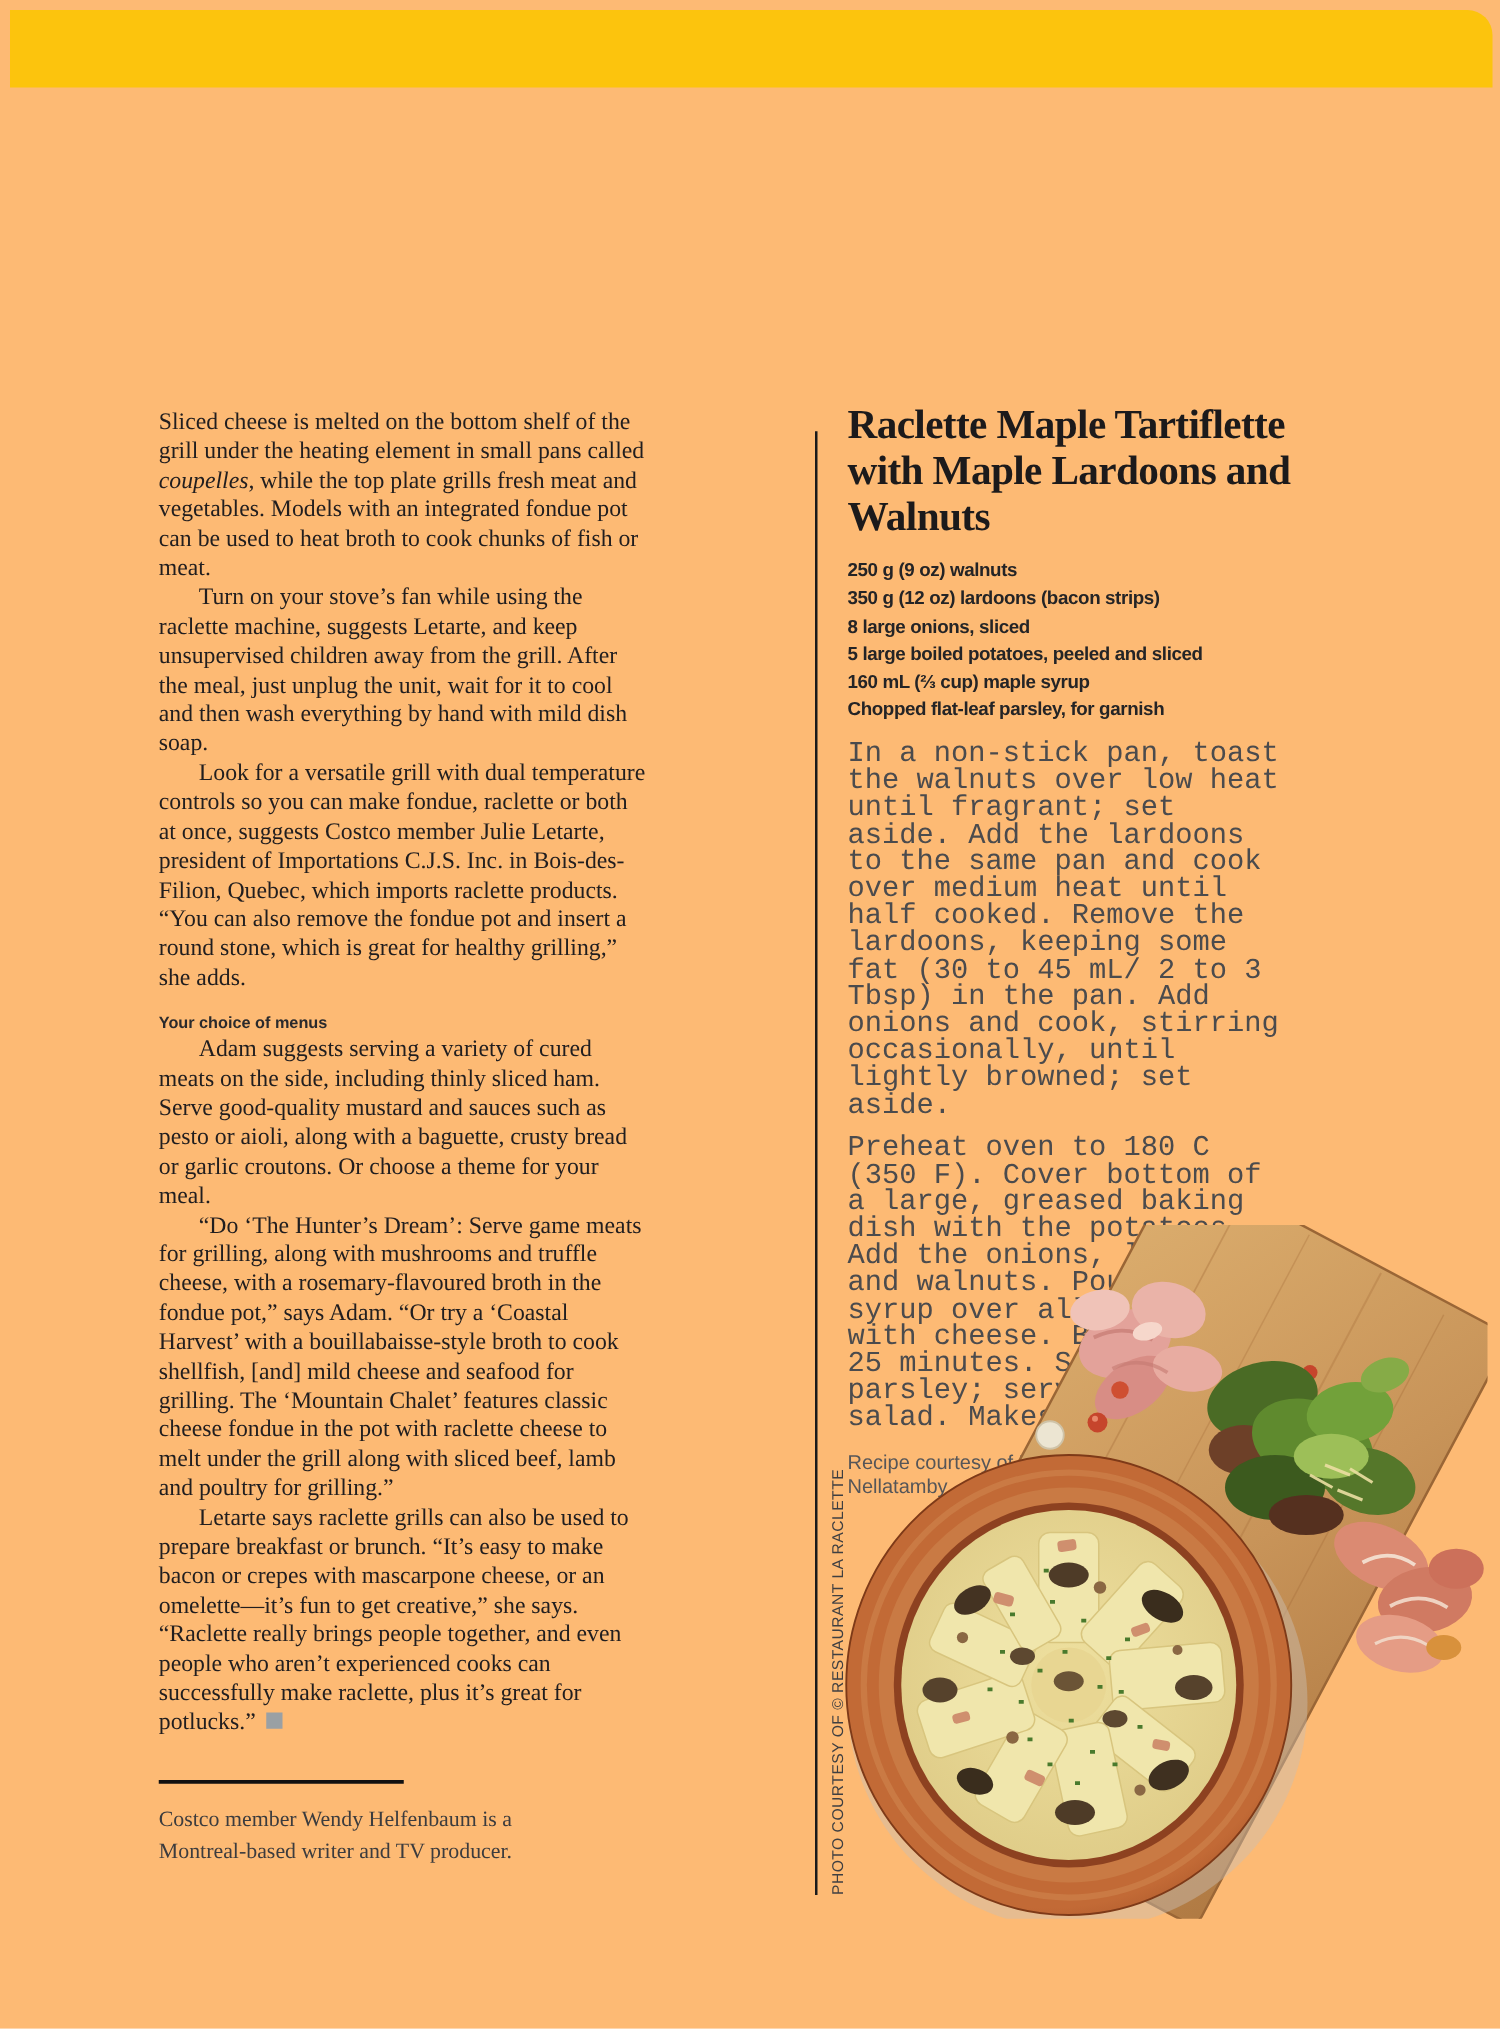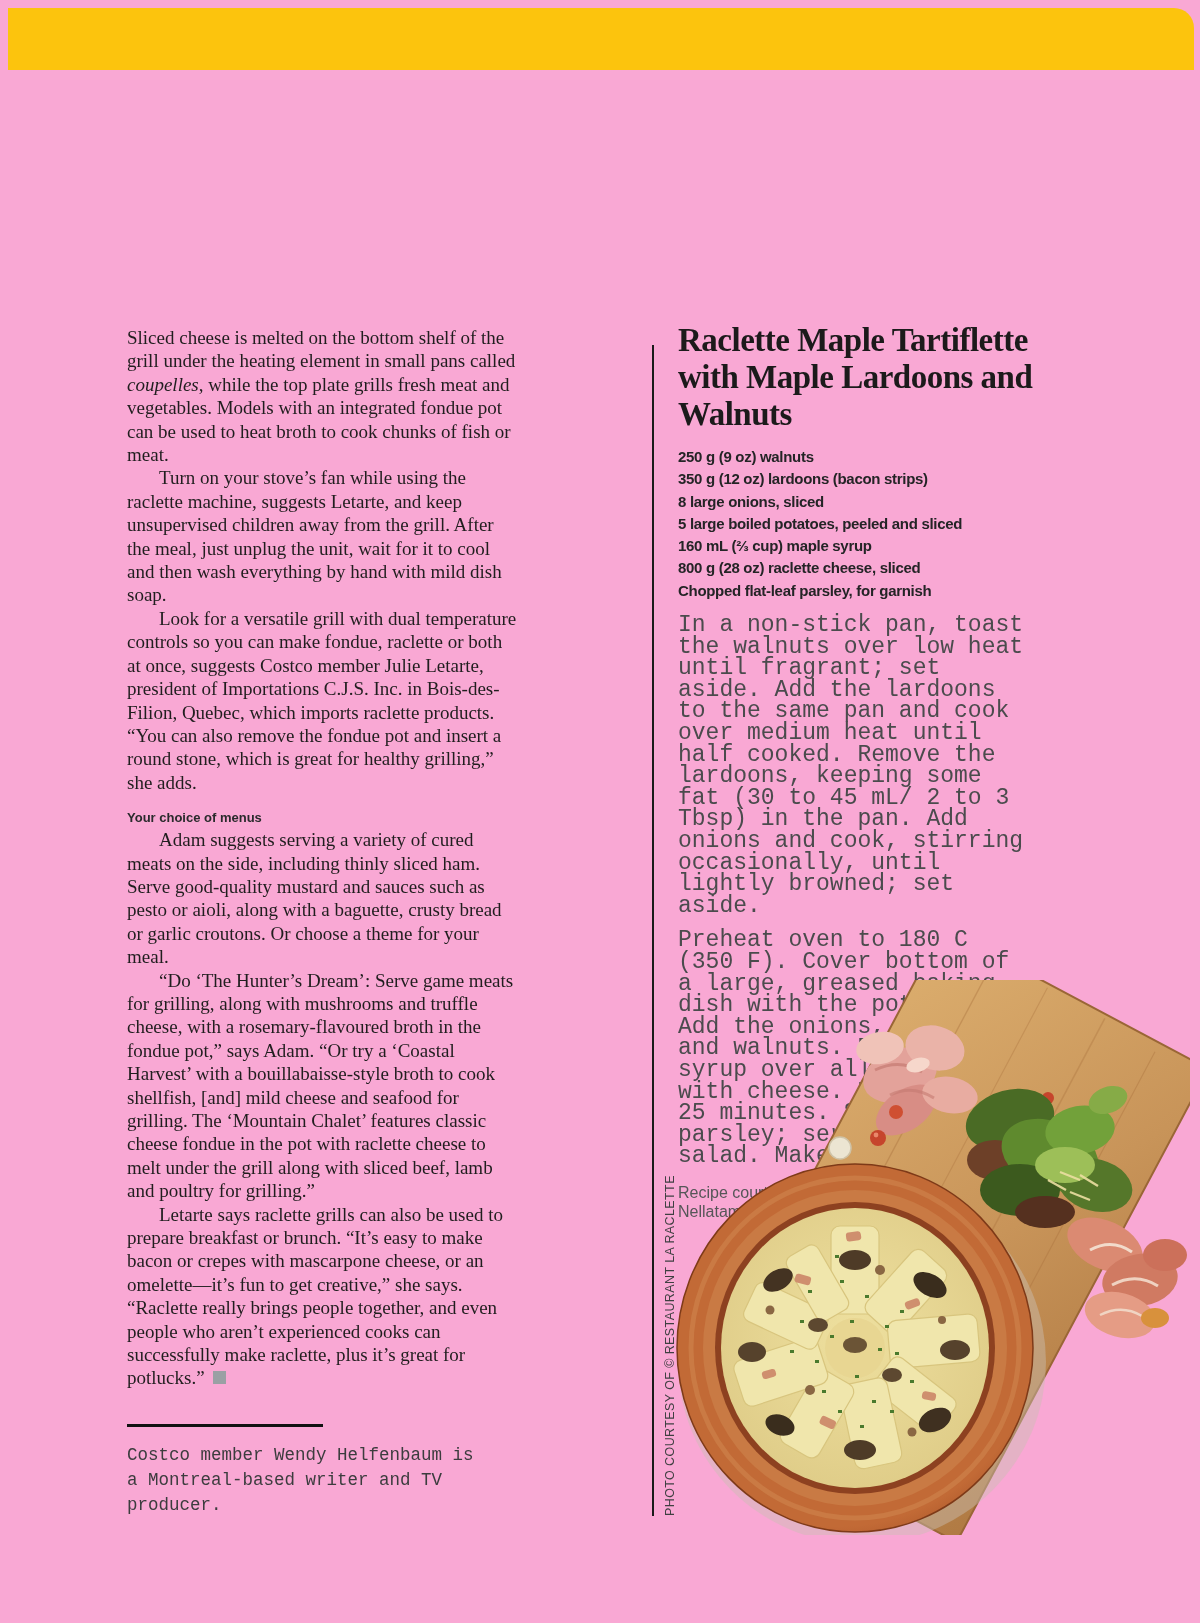--- a/index.html
+++ b/index.html
@@ -1,33 +1,33 @@
 <!DOCTYPE html>
 <html><head>
 <meta charset="utf-8">
 <style>
   html,body{margin:0;padding:0;background:#ffffff;}
-  .page{position:relative;width:1200px;height:1623px;background:#f9a8d4;overflow:hidden;
+  .page{position:relative;width:1200px;height:1623px;background:#fdba74;overflow:hidden;
         font-family:"Liberation Serif","DejaVu Serif",serif;color:#211e1f;}
 
   
   .banner{position:absolute;left:8px;top:8px;width:1186px;height:62px;
           border-top-right-radius:20px;}
 
   
   .article{position:absolute;left:127px;top:326px;width:392px;}
   .article p{margin:0;font-size:19px;line-height:23.4px;color:#211e1f;}
   .article p.indent{text-indent:32px;}
   .article em{font-style:italic;}
   .subhead{margin:16px 0 3px 0;font-family:"Liberation Sans","DejaVu Sans",sans-serif;
            font-weight:bold;font-size:13px;color:#2a2a2c;}
   .endmark{display:inline-block;width:13px;height:13px;background:#9aa0a4;margin-left:8px;
            vertical-align:baseline;}
   .bio-rule{width:196px;height:3px;background:#111;margin-top:34px;}
-  .bio{margin-top:16px !important;font-family:Liberation Mono, monospace;
+  .bio{margin-top:16px !important;font-family:Liberation Serif, serif;
        font-size:17.5px !important;line-height:25px !important;color:#3c3c3e !important;width:350px;}
 
   
   .vrule{position:absolute;left:652px;top:345px;width:2px;height:1171px;background:#1a1a1a;}
 
   
   .recipe{position:absolute;left:678px;top:322px;width:360px;}
   .recipe-title{margin:0;font-family:"Liberation Serif","DejaVu Serif",serif;font-weight:bold;
                 font-size:33px;line-height:37px;letter-spacing:-0.5px;color:#1c1a1b;}
   .ingredients{list-style:none;margin:13px 0 0 0;padding:0;}
@@ -79,21 +79,20 @@
   <div class="vrule"></div>
 
   <div class="recipe">
     <h2 class="recipe-title">Raclette Maple Tartiflette with Maple Lardoons and Walnuts</h2>
     <ul class="ingredients">
       <li>250 g (9 oz) walnuts</li>
       <li>350 g (12 oz) lardoons (bacon strips)</li>
       <li>8 large onions, sliced</li>
       <li>5 large boiled potatoes, peeled and sliced</li>
       <li>160 mL (⅔ cup) maple syrup</li>
-      <li>800 g (28 oz) raclette cheese, sliced</li>
       <li>Chopped flat-leaf parsley, for garnish</li>
     </ul>
     <p class="step">In a non-stick pan, toast the walnuts over low heat until fragrant; set aside. Add the lardoons to the same pan and cook over medium heat until half cooked. Remove the lardoons, keeping some fat (30 to 45 mL/ 2 to 3 Tbsp) in the pan. Add onions and cook, stirring occasionally, until lightly browned; set aside.</p>
     <p class="step">Preheat oven to 180 C (350 F). Cover bottom of a large, greased baking dish with the potatoes. Add the onions, lardoons and walnuts. Pour maple syrup over all. Cover with cheese. Bake 20 to 25 minutes. Sprinkle with parsley; serve with a salad. Makes 4 servings.</p>
     <p class="recipe-credit">Recipe courtesy of Martin Adam and Selven Nellatamby</p>
   </div>
 
   <svg class="photo" viewBox="0 0 540 555" xmlns="http://www.w3.org/2000/svg">
     <defs>
       <linearGradient id="wood" x1="0" y1="0" x2="1" y2="1">

